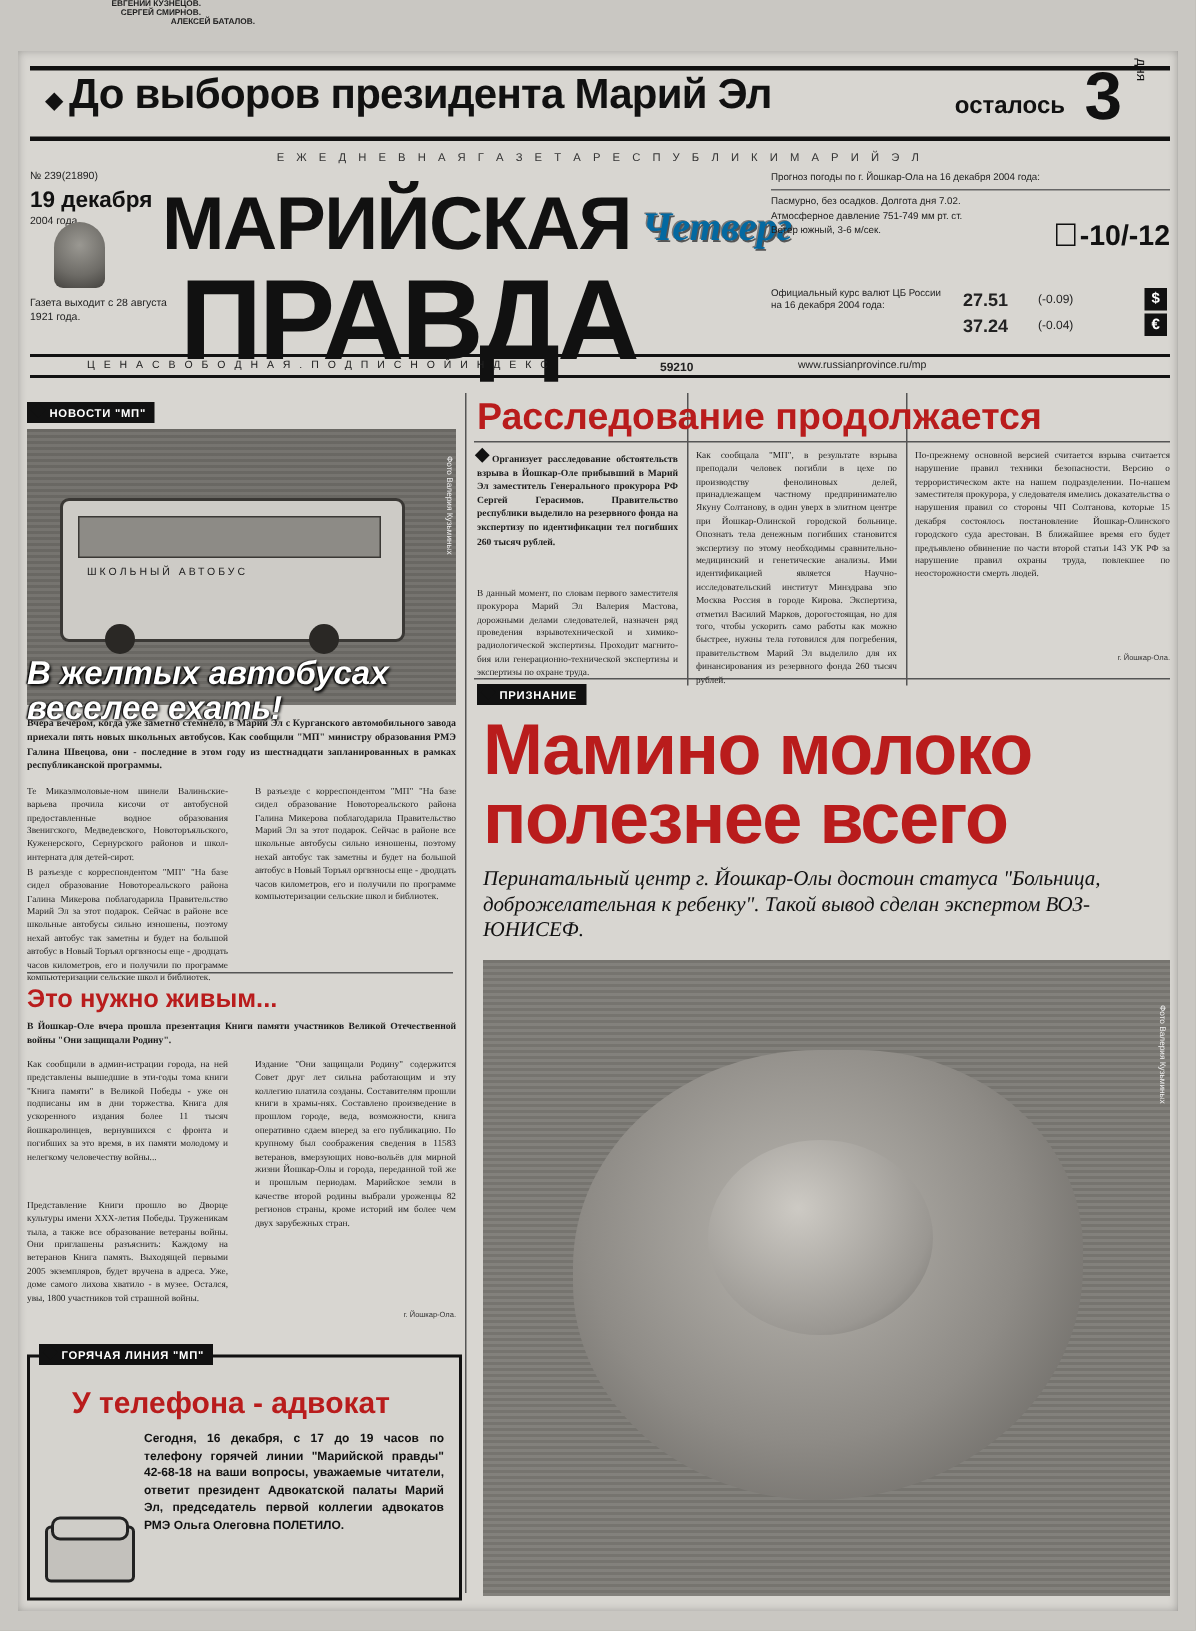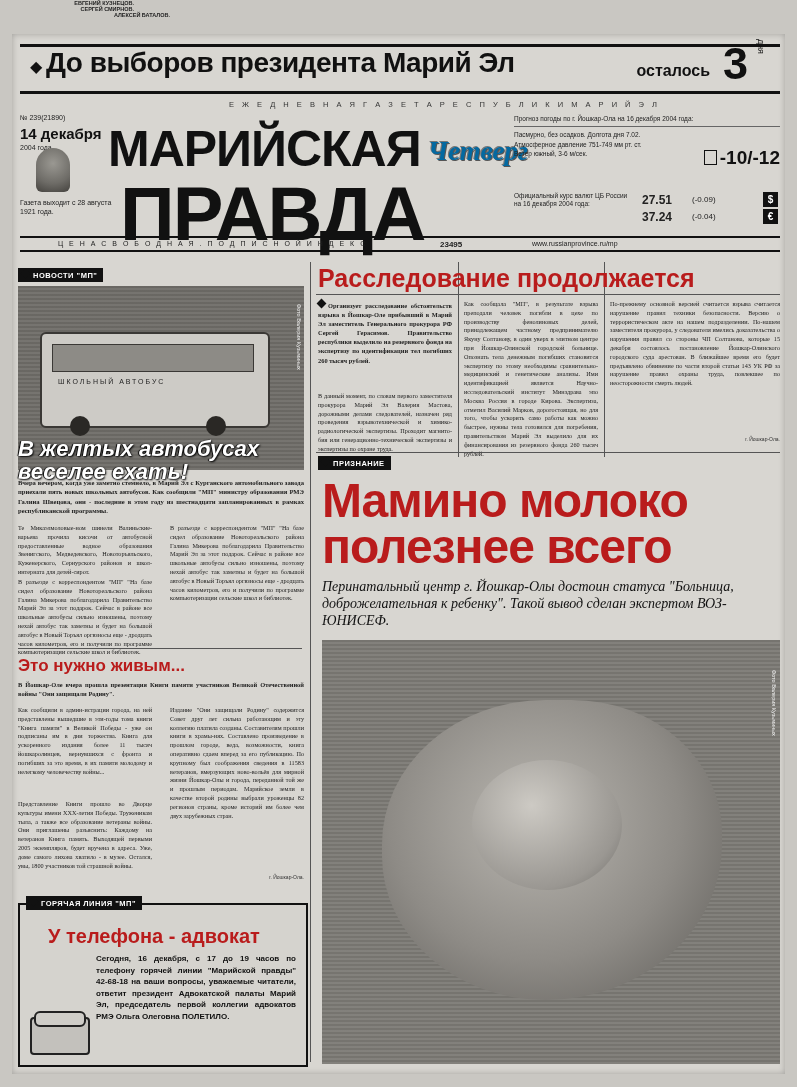--- a/index.html
+++ b/index.html
@@ -7,21 +7,21 @@
   .page{width:797px;height:1087px;position:relative;background:#c9c7c2;overflow:hidden;}
   .sheet{position:absolute;left:12px;top:34px;width:773px;height:1040px;background:#d8d6d1;box-shadow:0 0 6px rgba(0,0,0,.25) inset;}
   
   .banner{position:absolute;left:20px;top:44px;width:760px;height:44px;}
   .banner .bl{position:absolute;left:0;top:0;width:100%;height:44px;border-top:3px solid #111;border-bottom:3px solid #111;}
   .banner .txt{position:absolute;left:26px;top:3px;font-family:"Liberation Sans",sans-serif;font-weight:bold;font-size:28px;letter-spacing:-.5px;color:#111;white-space:nowrap;}
   .banner .bigno{position:absolute;right:32px;top:-6px;font-family:"Liberation Sans",sans-serif;font-weight:bold;font-size:45px;color:#111;}
   .banner .ost{position:absolute;right:70px;top:18px;font-family:"Liberation Sans",sans-serif;font-weight:bold;font-size:16px;color:#111;}
   .banner .dnya{position:absolute;right:14px;top:10px;font-family:"Liberation Sans",sans-serif;font-size:9px;color:#111;transform:rotate(90deg);transform-origin:right top;}
   .banner .arrow{position:absolute;left:10px;top:13px;color:#111;font-size:16px;}
-  .subline{position:absolute;left:140px;top:100px;width:520px;text-align:right;font-family:"Liberation Sans",sans-serif;font-size:7.5px;letter-spacing:3px;color:#333;}
+  .subline{position:absolute;left:140px;top:100px;width:520px;text-align:center;font-family:"Liberation Sans",sans-serif;font-size:7.5px;letter-spacing:3px;color:#333;}
 
   
   .masthead{position:absolute;left:20px;top:114px;width:760px;height:134px;}
   .mh-left{position:absolute;left:0;top:0;width:96px;font-family:"Liberation Sans",sans-serif;font-size:7.5px;color:#222;line-height:1.25;}
   .mh-left .issue{font-size:7px;}
   .mh-left .date{font-family:"Liberation Sans",sans-serif;font-weight:bold;font-size:15px;color:#111;margin-top:2px;}
   .mh-left .year{font-size:7px;}
   .mh-left .since{margin-top:46px;font-size:7px;line-height:1.3;}
   .emblem{position:absolute;left:16px;top:34px;width:34px;height:44px;border-radius:17px 17px 6px 6px;background:radial-gradient(circle at 50% 35%, #9a9892 0%, #6e6c67 60%, #44423e 100%);}
   .mh-title1{position:absolute;left:88px;top:6px;font-family:"Liberation Sans",sans-serif;font-weight:bold;font-size:50px;color:#111;letter-spacing:-1px;}
@@ -81,21 +81,21 @@
     <div class="ost">осталось</div>
     <div class="bigno">3</div>
     <div class="dnya">дня</div>
   </div>
 
   <div class="subline">Е Ж Е Д Н Е В Н А Я   Г А З Е Т А   Р Е С П У Б Л И К И   М А Р И Й   Э Л</div>
 
   <div class="masthead">
     <div class="mh-left">
       <div class="issue">№ 239(21890)</div>
-      <div class="date">14 декабря</div>
+      <div class="date">19 декабря</div>
       <div class="year">2004 года</div>
       <div class="since">Газета выходит с 28 августа 1921 года.</div>
     </div>
     <div class="emblem"></div>
     <div class="mh-title1">МАРИЙСКАЯ</div>
     <div class="mh-title2">ПРАВДА</div>
     <div class="mh-day">Четверг</div>
 
     <div class="mh-weather">
       <div class="wh">Прогноз погоды по г. Йошкар-Ола на 16 декабря 2004 года:</div>
@@ -114,21 +114,21 @@
       </div>
       <div class="rl">
         <div class="val">37.24</div>
         <div class="dlt">(-0.04)</div>
         <div class="bx">€</div>
       </div>
     </div>
 
     <div class="mh-foot">
       <span class="a">Ц Е Н А   С В О Б О Д Н А Я .     П О Д П И С Н О Й   И Н Д Е К С</span>
-      <span class="b">23495</span>
+      <span class="b">59210</span>
       <span class="c">www.russianprovince.ru/mp</span>
     </div>
   </div>
 
   <div class="vsep" style="left:310px;top:262px;height:800px;"></div>
   <div class="vsep" style="left:604px;top:262px;height:195px;"></div>
   <div class="vsep" style="left:458px;top:262px;height:195px;"></div>
   <div class="hsep" style="left:316px;top:452px;width:464px;"></div>
   <div class="hsep" style="left:18px;top:648px;width:284px;"></div>
 

